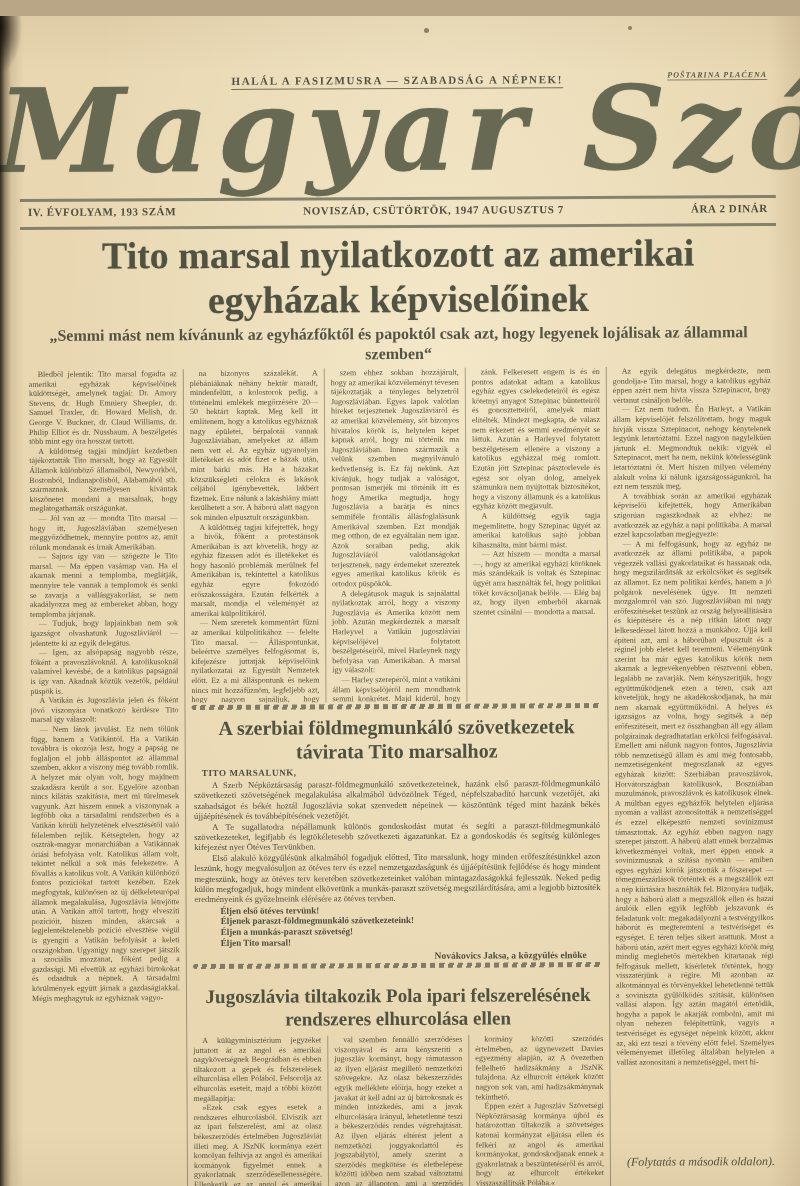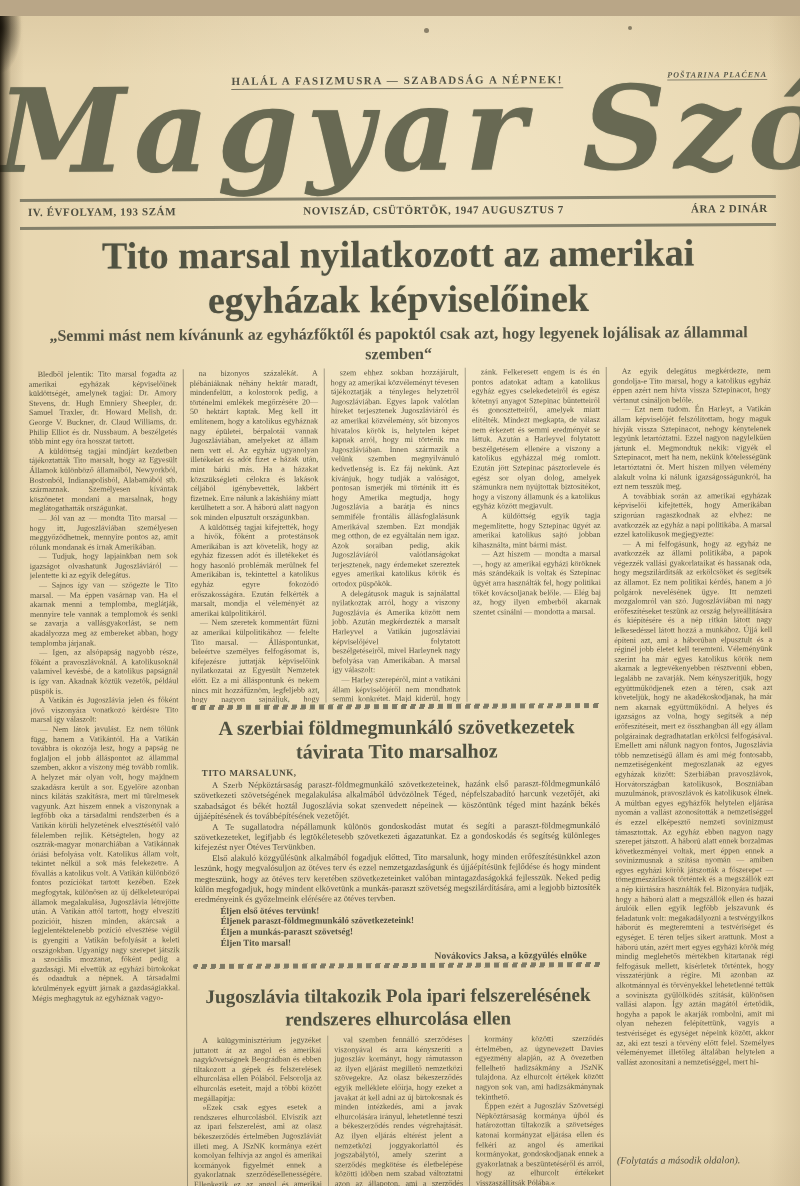--- a/index.html
+++ b/index.html
@@ -78,21 +78,21 @@
 
   
   .protest{top:964px;height:220px;}
   .protest h3{margin:4px 2px 5px;text-align:center;font-size:19px;line-height:23px;
     font-weight:bold;color:rgba(72,74,58,0.95);}
   .pcols{display:flex;height:158px;overflow:hidden;}
   .pcols .subcol{width:134px;padding:0 6px;height:100%;}
   .pcols .subcol:not(.last){border-right:1px solid rgba(90,88,72,0.5);}
 
   .continuation{position:absolute;left:614px;top:1140px;width:158px;margin:0;
-    font-size:10px;font-style:italic;color:rgba(72,70,54,0.92);}
+    font-size:12px;font-style:italic;color:rgba(72,70,54,0.92);text-align:right;}
 </style>
 </head>
 <body>
 
 <div class="page">
   <div class="edge-left"></div>
   <div class="corner-blot"></div>
   <div class="speck s1"></div>
   <div class="speck s2"></div>
   <div class="speck s3"></div>
@@ -114,22 +114,22 @@
     </div>
     <div class="rule rule-bot"></div>
 
     <h2 class="headline">Tito marsal nyilatkozott az amerikai egyházak képviselőinek</h2>
     <p class="subheadline">„Semmi mást nem kívánunk az egyházfőktől és papoktól csak azt, hogy legyenek lojálisak az állammal szemben“</p>
 
     <div class="coltext col1">
         <p class="para">Bledből jelentik: Tito marsal fogadta az amerikai egyházak képviselőinek küldöttségét, amelynek tagjai: Dr. Amory Stevens, dr. Hugh Emniery Sheepler, dr. Samuel Traxler, dr. Howard Melish, dr. George V. Buckner, dr. Claud Williams, dr. Philip Elliot és dr. Nussbaum. A beszélgetés több mint egy óra hosszat tartott.</p>
         <p class="para">A küldöttség tagjai mindjárt kezdetben tájékoztatták Tito marsalt, hogy az Egyesült Államok különböző államaiból, Newyorkból, Bostonból, Indianapolisból, Alabamából stb. származnak. Személyesen kívántak köszönetet mondani a marsalnak, hogy meglátogathatták országunkat.</p>
         <p class="para">— Jól van az — mondta Tito marsal — hogy itt, Jugoszláviában személyesen meggyőződhetnek, mennyire pontos az, amit rólunk mondanak és írnak Amerikában.</p>
+        <p class="para">— Sajnos így van — szögezte le Tito marsal. — Ma éppen vasárnap van. Ha el akarnak menni a templomba, meglátják, mennyire tele vannak a templomok és senki se zavarja a vallásgyakorlást, se nem akadályozza meg az embereket abban, hogy templomba járjanak.</p>
         <p class="para">— Tudjuk, hogy lapjainkban nem sok igazságot olvashatunk Jugoszláviáról — jelentette ki az egyik delegátus.</p>
-        <p class="para">— Sajnos így van — szögezte le Tito marsal. — Ma éppen vasárnap van. Ha el akarnak menni a templomba, meglátják, mennyire tele vannak a templomok és senki se zavarja a vallásgyakorlást, se nem akadályozza meg az embereket abban, hogy templomba járjanak.</p>
         <p class="para">— Igen, az alsópapság nagyobb része, főként a pravoszlávoknál. A katolikusoknál valamivel kevésbé, de a katolikus papságnál is így van. Akadnak köztük vezetők, például püspök is.</p>
         <p class="para">A Vatikán és Jugoszlávia jelen és főként jövő viszonyára vonatkozó kérdésre Tito marsal így válaszolt:</p>
         <p class="para">— Nem látok javulást. Ez nem tőlünk függ, hanem a Vatikántól. Ha a Vatikán továbbra is okozója lesz, hogy a papság ne foglaljon el jobb álláspontot az állammal szemben, akkor a viszony még tovább romlik. A helyzet már olyan volt, hogy majdnem szakadásra került a sor. Egyelőre azonban nincs kilátás szakításra, mert mi türelmesek vagyunk. Azt hiszem ennek a viszonynak a legfőbb oka a társadalmi rendszerben és a Vatikán körüli helyzetének elvesztésétől való félelemben rejlik. Kétségtelen, hogy az osztrák-magyar monarchiában a Vatikánnak óriási befolyása volt. Katolikus állam volt, tekintet nélkül a sok más felekezetre. A fővallás a katolikus volt. A Vatikán különböző fontos pozíciókat tartott kezében. Ezek megfogytak, különösen az új délkeleteurópai államok megalakulása, Jugoszlávia létrejötte után. A Vatikán attól tartott, hogy elveszíti pozícióit, hiszen minden, akárcsak a legjelentéktelenebb pozíció elvesztése végül is gyengíti a Vatikán befolyását a keleti országokban. Ugyanígy nagy szerepet játszik a szociális mozzanat, főként pedig a gazdasági. Mi elvettük az egyházi birtokokat és odaadtuk a népnek. A társadalmi körülmények együtt járnak a gazdaságiakkal. Mégis meghagytuk az egyháznak vagyo-</p>
       </div>
 
     <div class="mid cols234">
       <div class="coltext subcol">
           <p class="para">na bizonyos százalékát. A plébániáknak néhány hektár maradt, mindenfelütt, a kolostorok pedig, a történelmi emlékek megőrzésére 20—50 hektárt kaptak. Meg kell itt említenem, hogy a katolikus egyháznak nagy épületei, bérpalotái vannak Jugoszláviában, amelyeket az állam nem vett el. Az egyház ugyanolyan illetékeket és adót fizet e házak után, mint bárki más. Ha a házakat közszükségleti célokra és lakások céljából igénybevették, lakbért fizetnek. Erre nálunk a lakáshiány miatt kerülhetett a sor. A háború alatt nagyon sok minden elpusztult országunkban.</p>
           <p class="para">A küldöttség tagjai kifejtették, hogy a hívők, főként a protestánsok Amerikában is azt követelik, hogy az egyház fizessen adót és illetékeket és hogy hasonló problémák merülnek fel Amerikában is, tekintettel a katolikus egyház egyre fokozódó erőszakosságára. Ezután felkérték a marsalt, mondja el véleményét az amerikai külpolitikáról.</p>
           <p class="para">— Nem szeretek kommentárt fűzni az amerikai külpolitikához — felelte Tito marsal. — Álláspontunkat, beleértve személyes felfogásomat is, kifejezésre juttatják képviselőink nyilatkozatai az Egyesült Nemzetek előtt. Ez a mi álláspontunk és nekem nincs mit hozzáfűznöm, legfeljebb azt, hogy nagyon sajnáljuk, hogy viszonyunk Amerikával nem jobb. Amerika nálunk mindenkor nagyon népszerű volt és ezért nagyon kellemetlen, hogy mostanában bizonyos meg nem értéssel találkozunk. Azt hi-</p>
@@ -178,19 +178,19 @@
         <div class="coltext subcol last">
             <p class="para">kormány közötti szerződés értelmében, az úgynevezett Davies egyezmény alapján, az A övezetben fellelhető hadizsákmány a JSzNK tulajdona. Az elhurcolt értékek között nagyon sok van, ami hadizsákmánynak tekinthető.</p>
             <p class="para">Éppen ezért a Jugoszláv Szövetségi Népköztársaság kormánya újból és határozottan tiltakozik a szövetséges katonai kormányzat eljárása ellen és felkéri az angol és amerikai kormányokat, gondoskodjanak ennek a gyakorlatnak a beszüntetéséről és arról, hogy az elhurcolt értékeket visszaszállítsák Pólába.«</p>
           </div>
       </div>
     </div>
 
     <div class="coltext col5">
         <p class="para">Az egyik delegátus megkérdezte, nem gondolja-e Tito marsal, hogy a katolikus egyház éppen azért nem hívta vissza Sztepinacot, hogy vértanut csináljon belőle.</p>
         <p class="para">— Ezt nem tudom. Én Harleyt, a Vatikán állam képviselőjét felszólítottam, hogy maguk hívják vissza Sztepinacot, nehogy kénytelenek legyünk letartóztatni. Ezzel nagyon nagylelkűen jártunk el. Megmondtuk nekik: vigyék el Sztepinacot, mert ha nem, nekünk kötelességünk letartóztatni őt. Mert hiszen milyen vélemény alakult volna ki nálunk igazságosságunkról, ha ezt nem tesszük meg.</p>
-        <p class="para">A továbbiak során az amerikai egyházak képviselői kifejtették, hogy Amerikában szigorúan ragaszkodnak az elvhez: ne avatkozzék az egyház a napi politikába. A marsal ezzel katolikusok megjegyezte:</p>
+        <p class="para">A továbbiak során az amerikai egyházak képviselői kifejtették, hogy Amerikában szigorúan ragaszkodnak az elvhez: ne avatkozzék az egyház a napi politikába. A marsal ezzel kapcsolatban megjegyezte:</p>
         <p class="para">— A mi felfogásunk, hogy az egyház ne avatkozzék az állami politikába, a papok végezzék vallási gyakorlataikat és hassanak oda, hogy megszilárdítsák az erkölcsöket és segítsék az államot. Ez nem politikai kérdés, hanem a jó polgárok nevelésének ügye. Itt nemzeti mozgalomról van szó. Jugoszláviában mi nagy erőfeszítéseket teszünk az ország helyreállítására és kiépítésére és a nép ritkán látott nagy lelkesedéssel látott hozzá a munkához. Újjá kell építeni azt, ami a háborúban elpusztult és a réginél jobb életet kell teremteni. Véleményünk szerint ha már egyes katolikus körök nem akarnak a legtevékenyebben résztvenni ebben, legalább ne zavarják. Nem kényszerítjük, hogy együttműködjenek ezen a téren, csak azt követeljük, hogy ne akadékoskodjanak, ha már nem akarnak együttműködni. A helyes és igazságos az volna, hogy segítsék a nép erőfeszítéseit, mert ez összhangban áll egy állam polgárainak degradhatatlan erkölcsi felfogásával. Emellett ami nálunk nagyon fontos, Jugoszlávia több nemzetiségű állam és ami még fontosabb, nemzetiségenként megoszlanak az egyes egyházak között: Szerbiában pravoszlávok, Horvátországban katolikusok, Boszniában muzulmánok, pravoszlávok és katolikusok élnek. A múltban egyes egyházfők helytelen eljárása nyomán a vallást azonosították a nemzetiséggel és ezzel elképesztő nemzeti sovinizmust támasztottak. Az egyház ebben nagyon nagy szerepet játszott. A háború alatt ennek borzalmas következményei voltak, mert éppen ennek a sovinizmusnak a szítása nyomán — amiben egyes egyházi körök játszották a főszerepet — tömegmészárlások történtek és a megszállók ezt a nép kiirtására használták fel. Bizonyára tudják, hogy a háború alatt a megszállók ellen és hazai árulóik ellen egyik legfőbb jelszavunk és feladatunk volt: megakadályozni a testvérgyilkos háborút és megteremteni a testvériséget és egységet. E téren teljes sikert arattunk. Most a háború után, azért mert egyes egyházi körök még mindig meglehetős mértékben kitartanak régi felfogásuk mellett, kísérletek történtek, hogy visszatérjünk a régire. Mi azonban az alkotmánnyal és törvényekkel lehetetlenné tettük a soviniszta gyűlölködés szítását, különösen vallási alapon. Így aztán magától értetődik, hogyha a papok le akarják rombolni, amit mi olyan nehezen felépítettünk, vagyis a testvériséget és egységet népeink között, akkor az, aki ezt teszi a törvény előtt felel. Személyes véleményemet illetőleg általában helytelen a vallást azonosítani a nemzetiséggel, mert hi-</p>
       </div>
     <p class="continuation">(Folytatás a második oldalon).</p>
 
   </div>
 </div>
 
 </body></html>

